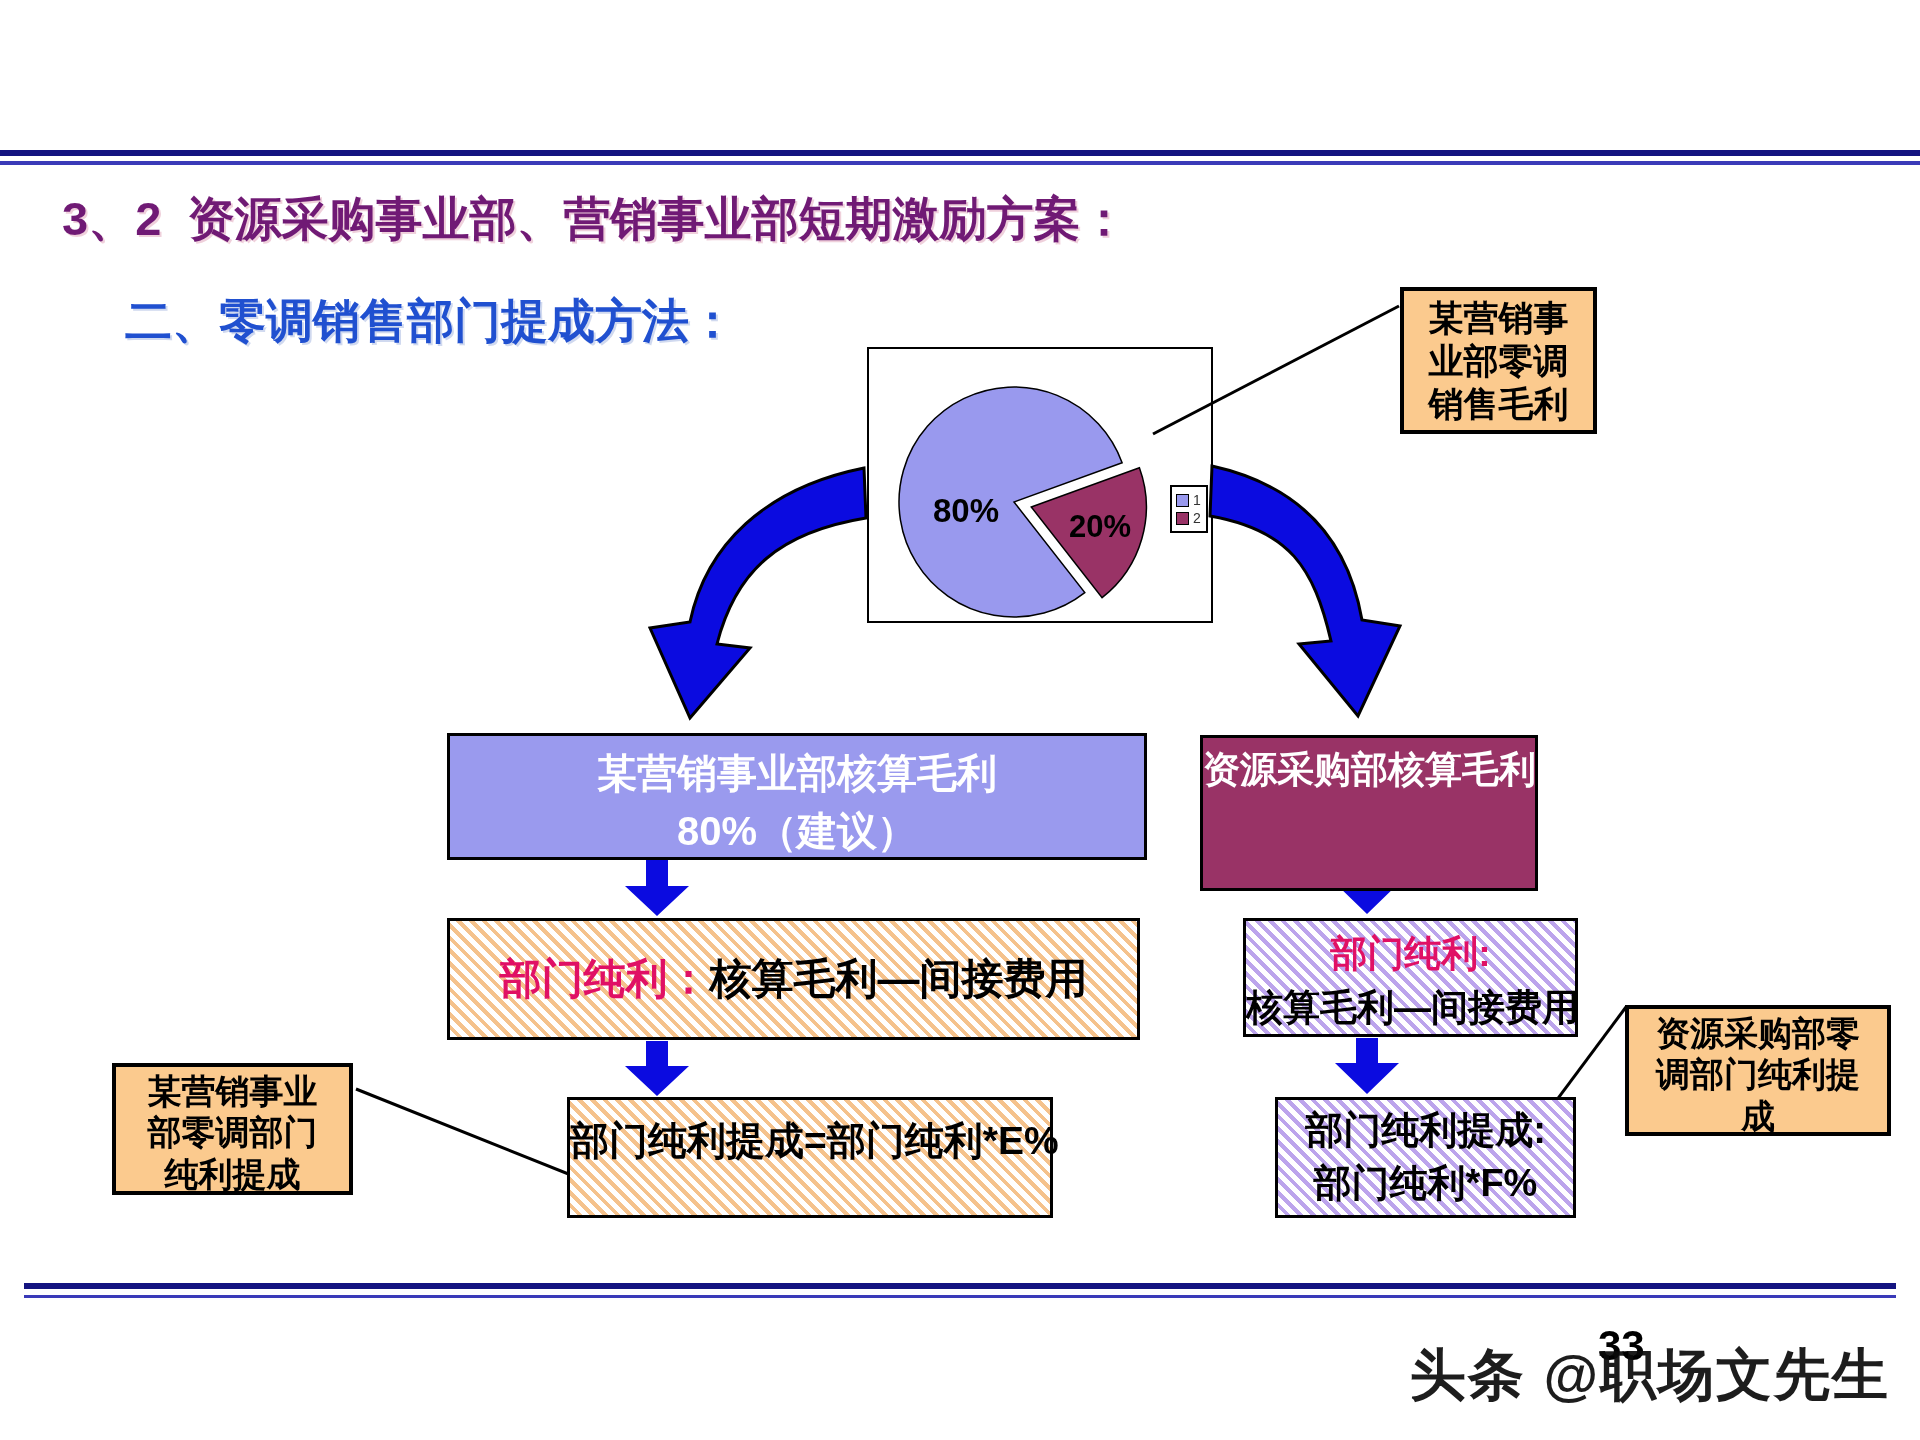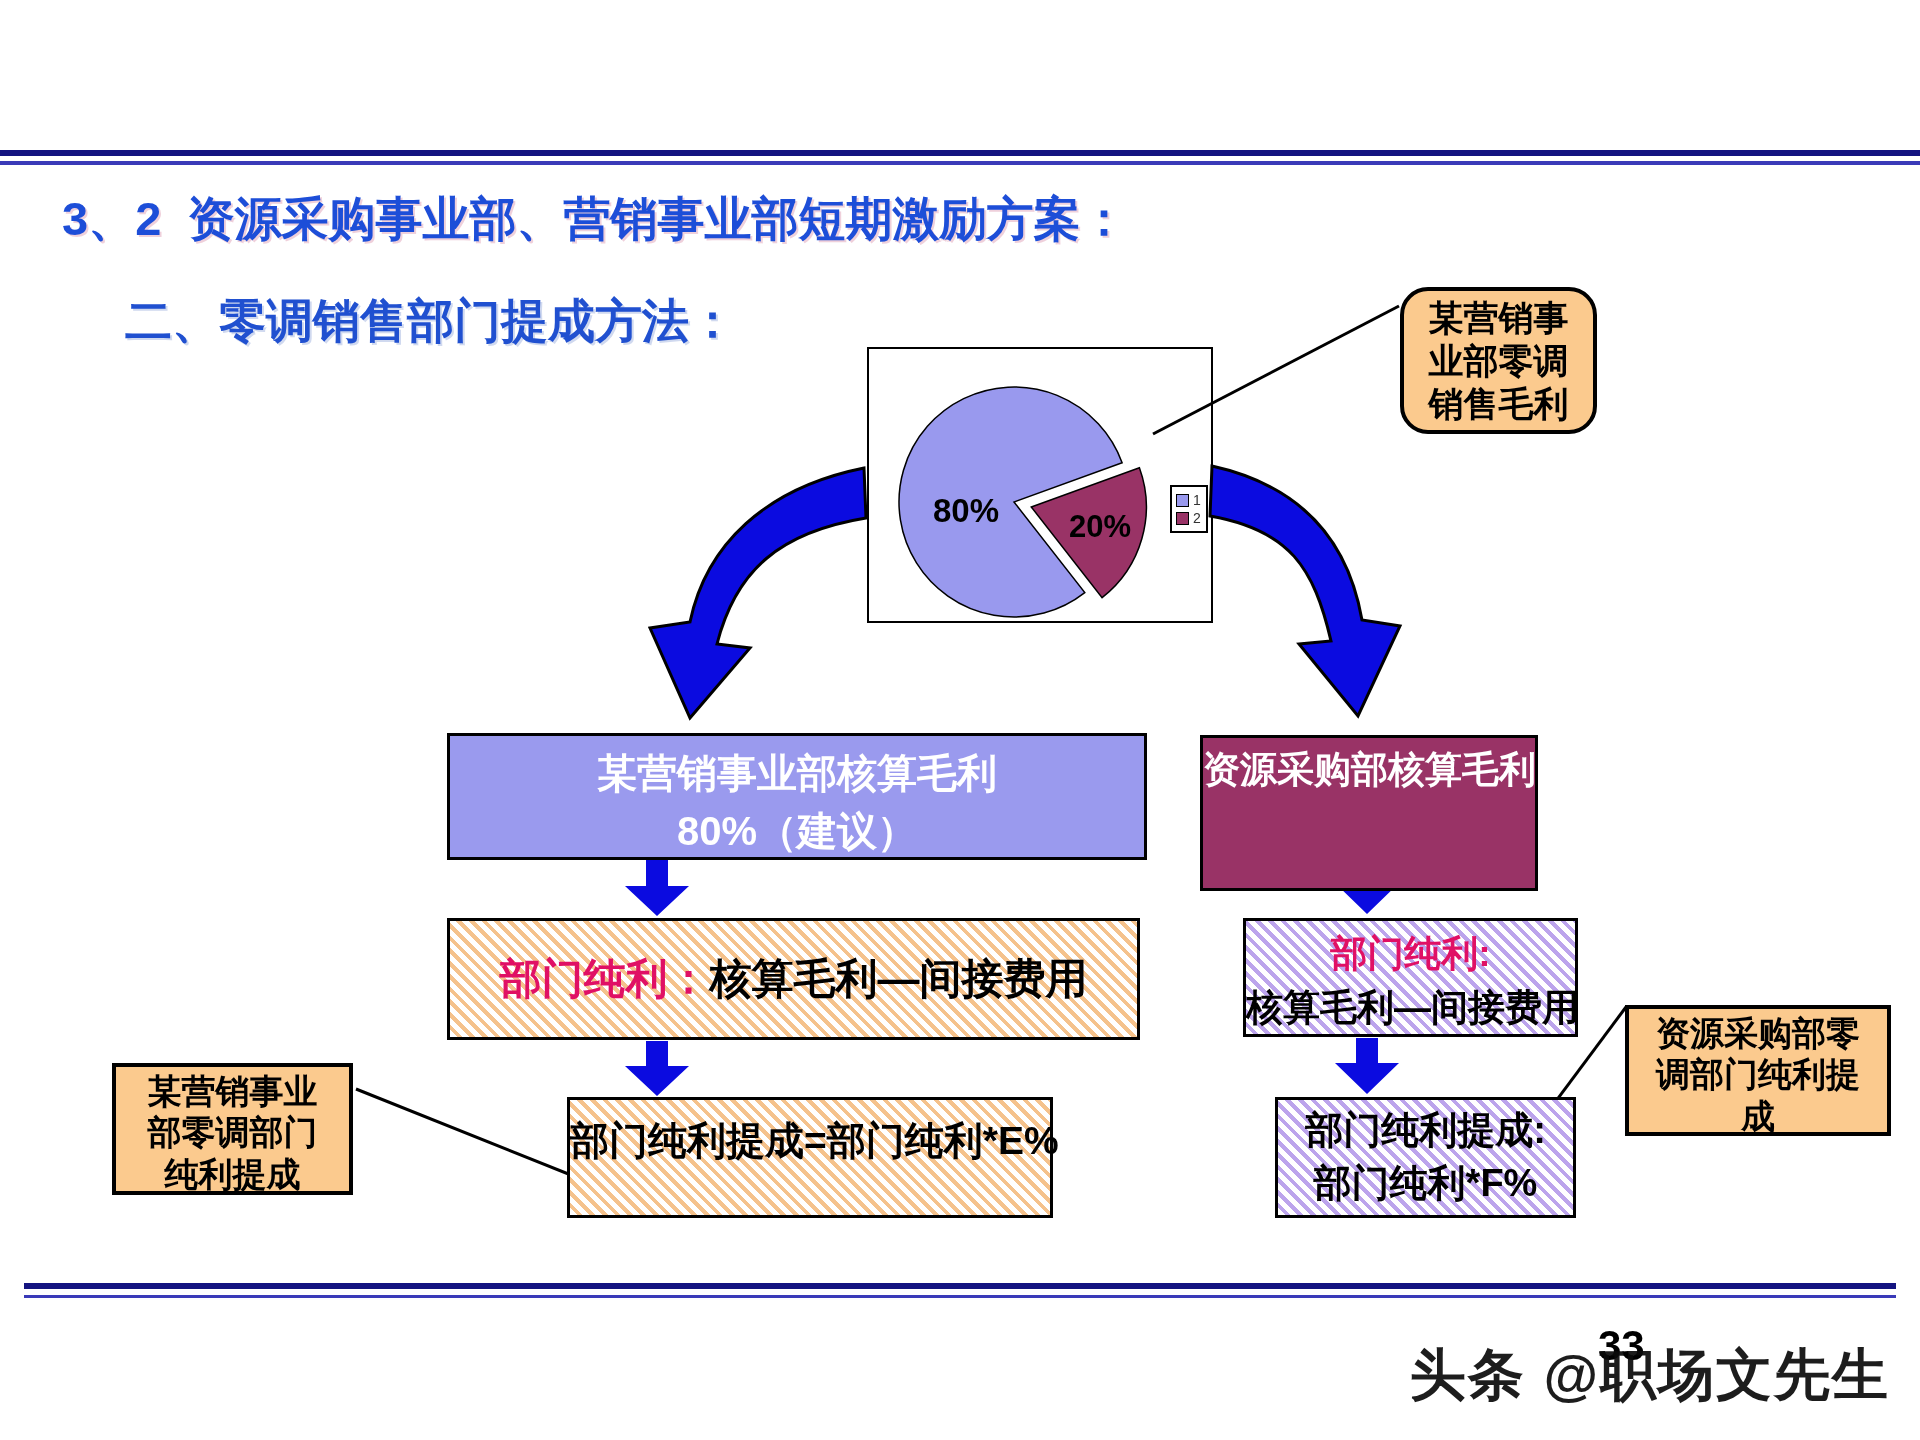--- a/index.html
+++ b/index.html
@@ -12,21 +12,21 @@
     position:absolute;left:16px;top:26px;margin:0;
     font-size:66px;font-weight:900;color:#2135c4;letter-spacing:1px;
     text-shadow:3px 3px 0 rgba(160,170,215,.55);white-space:pre;
   }
   .rule{position:absolute;left:0;width:1920px;background:#1a1a8c;}
   .rule-top-a{top:150px;height:6px;background:#141480;}
   .rule-top-b{top:161px;height:4px;background:#3a3ab8;}
   .rule-bot-a{left:24px;width:1872px;top:1283px;height:6px;background:#141480;}
   .rule-bot-b{left:24px;width:1872px;top:1295px;height:3px;background:#3a3ab8;}
   .heading-red{
-    position:absolute;left:62px;top:188px;font-size:47px;font-weight:900;color:#1d4ed8;
+    position:absolute;left:62px;top:188px;font-size:47px;font-weight:900;color:#701a75;
     text-shadow:2px 2px 0 rgba(220,150,175,.45);white-space:pre;
   }
   .heading-blue{
     position:absolute;left:125px;top:290px;font-size:47px;font-weight:900;color:#2050d0;
     text-shadow:2px 2px 0 rgba(150,170,220,.45);white-space:pre;
   }
   
   .pie-panel{
     position:absolute;left:867px;top:347px;width:346px;height:276px;
     background:#fff;border:2px solid #000;box-sizing:border-box;
@@ -78,21 +78,21 @@
   }
   .comm-right{
     left:1232px;top:1097px;width:301px;height:121px;border:3px solid #000;
     font-size:38px;font-weight:900;color:#000;line-height:1.4;padding-top:4px;white-space:nowrap;
   }
   
   .callout-box{
     position:absolute;background:#fbca8e;border:4px solid #000;box-sizing:border-box;
     color:#000;font-weight:900;text-align:center;
   }
-  .callout-pie{left:1400px;top:287px;width:197px;height:147px;font-size:35px;line-height:1.23;padding-top:5px;border-radius:28px;}
+  .callout-pie{left:1400px;top:287px;width:197px;height:147px;font-size:35px;line-height:1.23;padding-top:5px;}
   .callout-left{left:112px;top:1063px;width:241px;height:132px;font-size:34px;line-height:1.22;padding-top:4px;}
   .callout-right{left:1625px;top:1005px;width:266px;height:131px;font-size:34px;line-height:1.22;padding-top:4px;}
   
   .watermark{
     position:absolute;right:30px;top:1338px;font-size:56px;font-weight:700;color:#0a0a0a;
     letter-spacing:2px;opacity:.92;white-space:pre;
   }
   .page-num{
     position:absolute;left:1598px;top:1322px;font-size:42px;font-weight:900;color:#000;
   }

